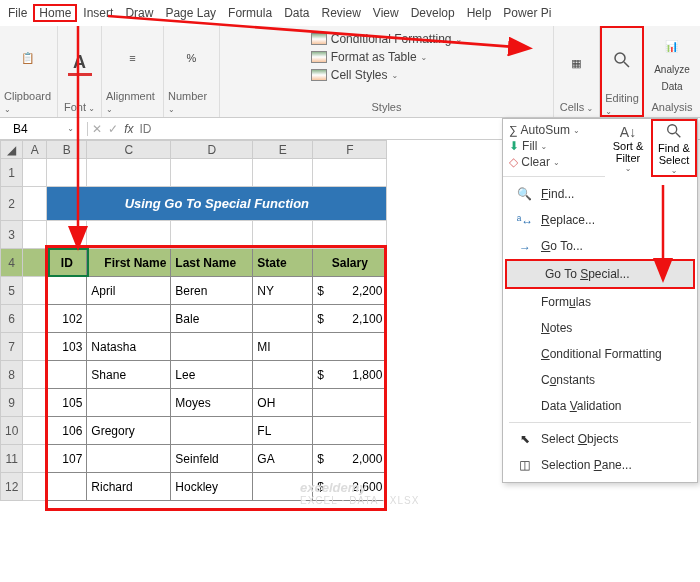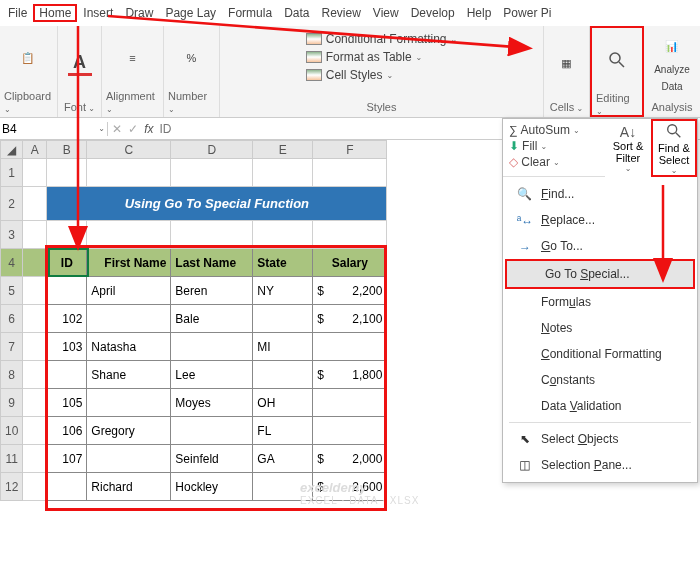--- a/index.html
+++ b/index.html
@@ -18,21 +18,21 @@
   .caret { font-size: 8px; color: #666; }
   
   .styles-group { flex: 1; }
   .styles-list { display: flex; flex-direction: column; gap: 4px; font-size: 12px; color: #444; padding: 4px 6px; }
   .styles-list .srow { display: flex; align-items: center; gap: 4px; }
   .sricon { width: 16px; height: 12px; background: linear-gradient(#8fb58f,#fff 50%,#f6c5a0); border: 1px solid #888; }
   
   .editing-hl { border: 2px solid #e11; }
   
   .namebox-row { display: flex; height: 22px; border-bottom: 1px solid #ccc; font-size: 12px; align-items: center; }
-  .namebox { width: 108px; border-right: 1px solid #ccc; padding: 0 2px; display:flex; align-items:center; justify-content:space-between; }
+  .namebox { width: 88px; border-right: 1px solid #ccc; padding: 0 13px; display:flex; align-items:center; justify-content:space-between; }
   .fx-area { display: flex; align-items: center; padding: 0 4px; gap: 6px; color: #777; }
   .fx-area .fx { font-style: italic; color: #555; }
   
   .sheet-area { position: relative; display: flex; }
   .sheet { border-collapse: collapse; font-size: 12px; }
   .sheet th, .sheet td.rowhdr { background: #e6e6e6; border: 1px solid #ccc; color: #555; font-weight: normal; }
   .sheet th { height: 18px; min-width: 60px; }
   .sheet th.colA, .sheet td.rowhdr { width: 22px; min-width: 22px; text-align: center; }
   .sheet td { border: 1px solid #d0d0d0; height: 28px; padding: 0 4px; background: #fff; }
   .sheet td.rowhdr { background: #e6e6e6; }
@@ -138,21 +138,21 @@
     <div class="glabel">Styles</div>
   </div>
   <div class="rgroup" style="width:46px">
     <div class="gbody">
         <div class="bigbtn">
           <span class="icn">▦</span>
         </div>
       </div>
     <div class="glabel"><span>Cells</span><span class="caret"> ⌄</span></div>
   </div>
-  <div class="rgroup editing-hl" style="width:54px">
+  <div class="rgroup editing-hl" style="width:44px">
     <div class="gbody">
         <div class="bigbtn">
           <span class="icn">
             <svg width="20" height="20" viewBox="0 0 20 20">
               <circle cx="8" cy="8" r="5" fill="none" stroke="#555" stroke-width="1.5"></circle>
               <line x1="12" y1="12" x2="17" y2="17" stroke="#555" stroke-width="1.5"></line>
             </svg>
           </span>
         </div>
       </div>

